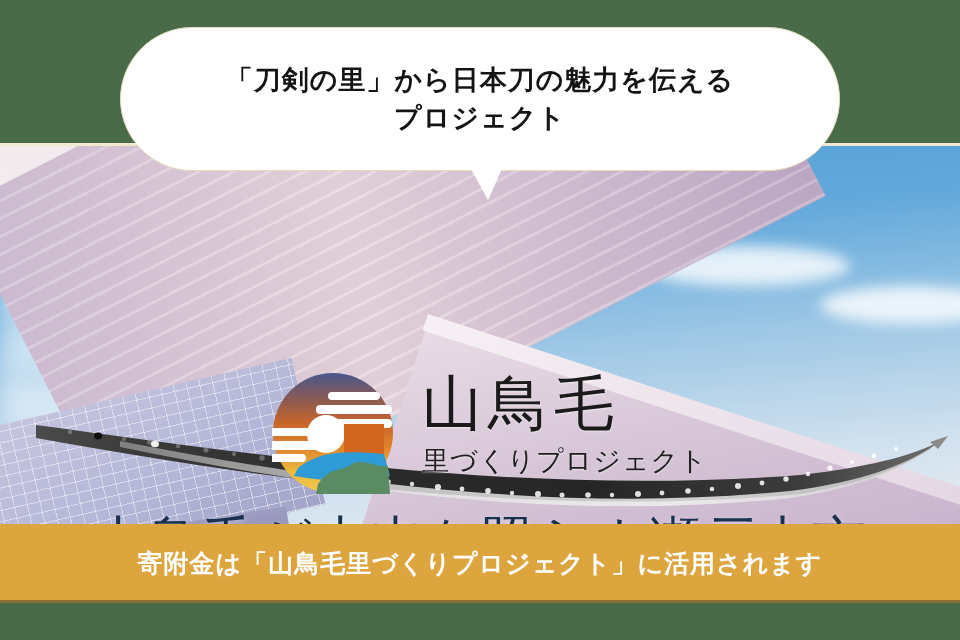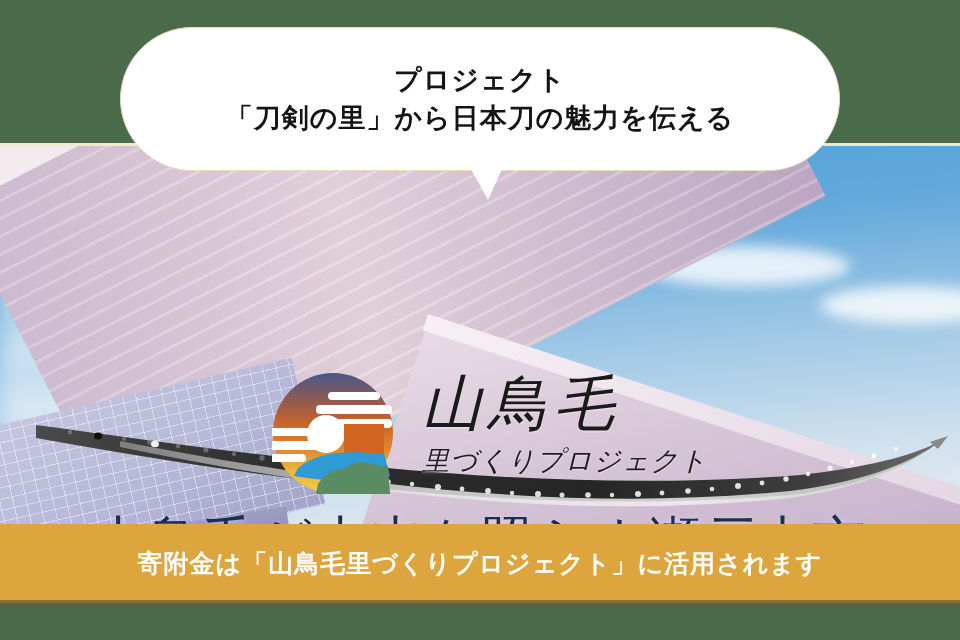--- a/index.html
+++ b/index.html
@@ -123,21 +123,21 @@
     position:absolute;
     left:272px; top:226px;
     width:440px; height:122px;
   }
   #emblem {
     position:absolute; left:0; top:0;
     width:122px; height:122px;
   }
   #logo-text {
     position:absolute; left:150px; top:0;
-    width:290px; height:122px;font-style:italic;
+    width:290px; height:122px;
   }
   #logo-title {
     font-family:"Liberation Serif", serif;
     font-size:60px;
     line-height:64px;
     letter-spacing:6px;
     color:#1a1a1a;
     font-weight:400;
     text-shadow:0 1px 2px rgba(255,255,255,.55);
   }
@@ -363,22 +363,22 @@
         <div id="logo-title">山鳥毛</div>
         <div id="logo-sub">里づくりプロジェクト</div>
       </div>
     </div>
 
     <div id="headline">山鳥毛が未来を照らす瀬戸内市</div>
   </div>
 
   <div id="bubble">
     <div id="bubble-text">
+      <div>「刀剣の里」から日本刀の魅力を伝える</div>
       <div>プロジェクト</div>
-      <div>「刀剣の里」から日本刀の魅力を伝える</div>
     </div>
   </div>
   <div id="bubble-tail">
     <svg width="42" height="40" viewBox="0 0 42 40">
       <path d="M0 0 L 40 0 L 22 40 Z" fill="#ffffff"></path>
     </svg>
   </div>
 
   <div id="gold">
     <div id="gold-text">寄附金は「山鳥毛里づくりプロジェクト」に活用されます</div>

